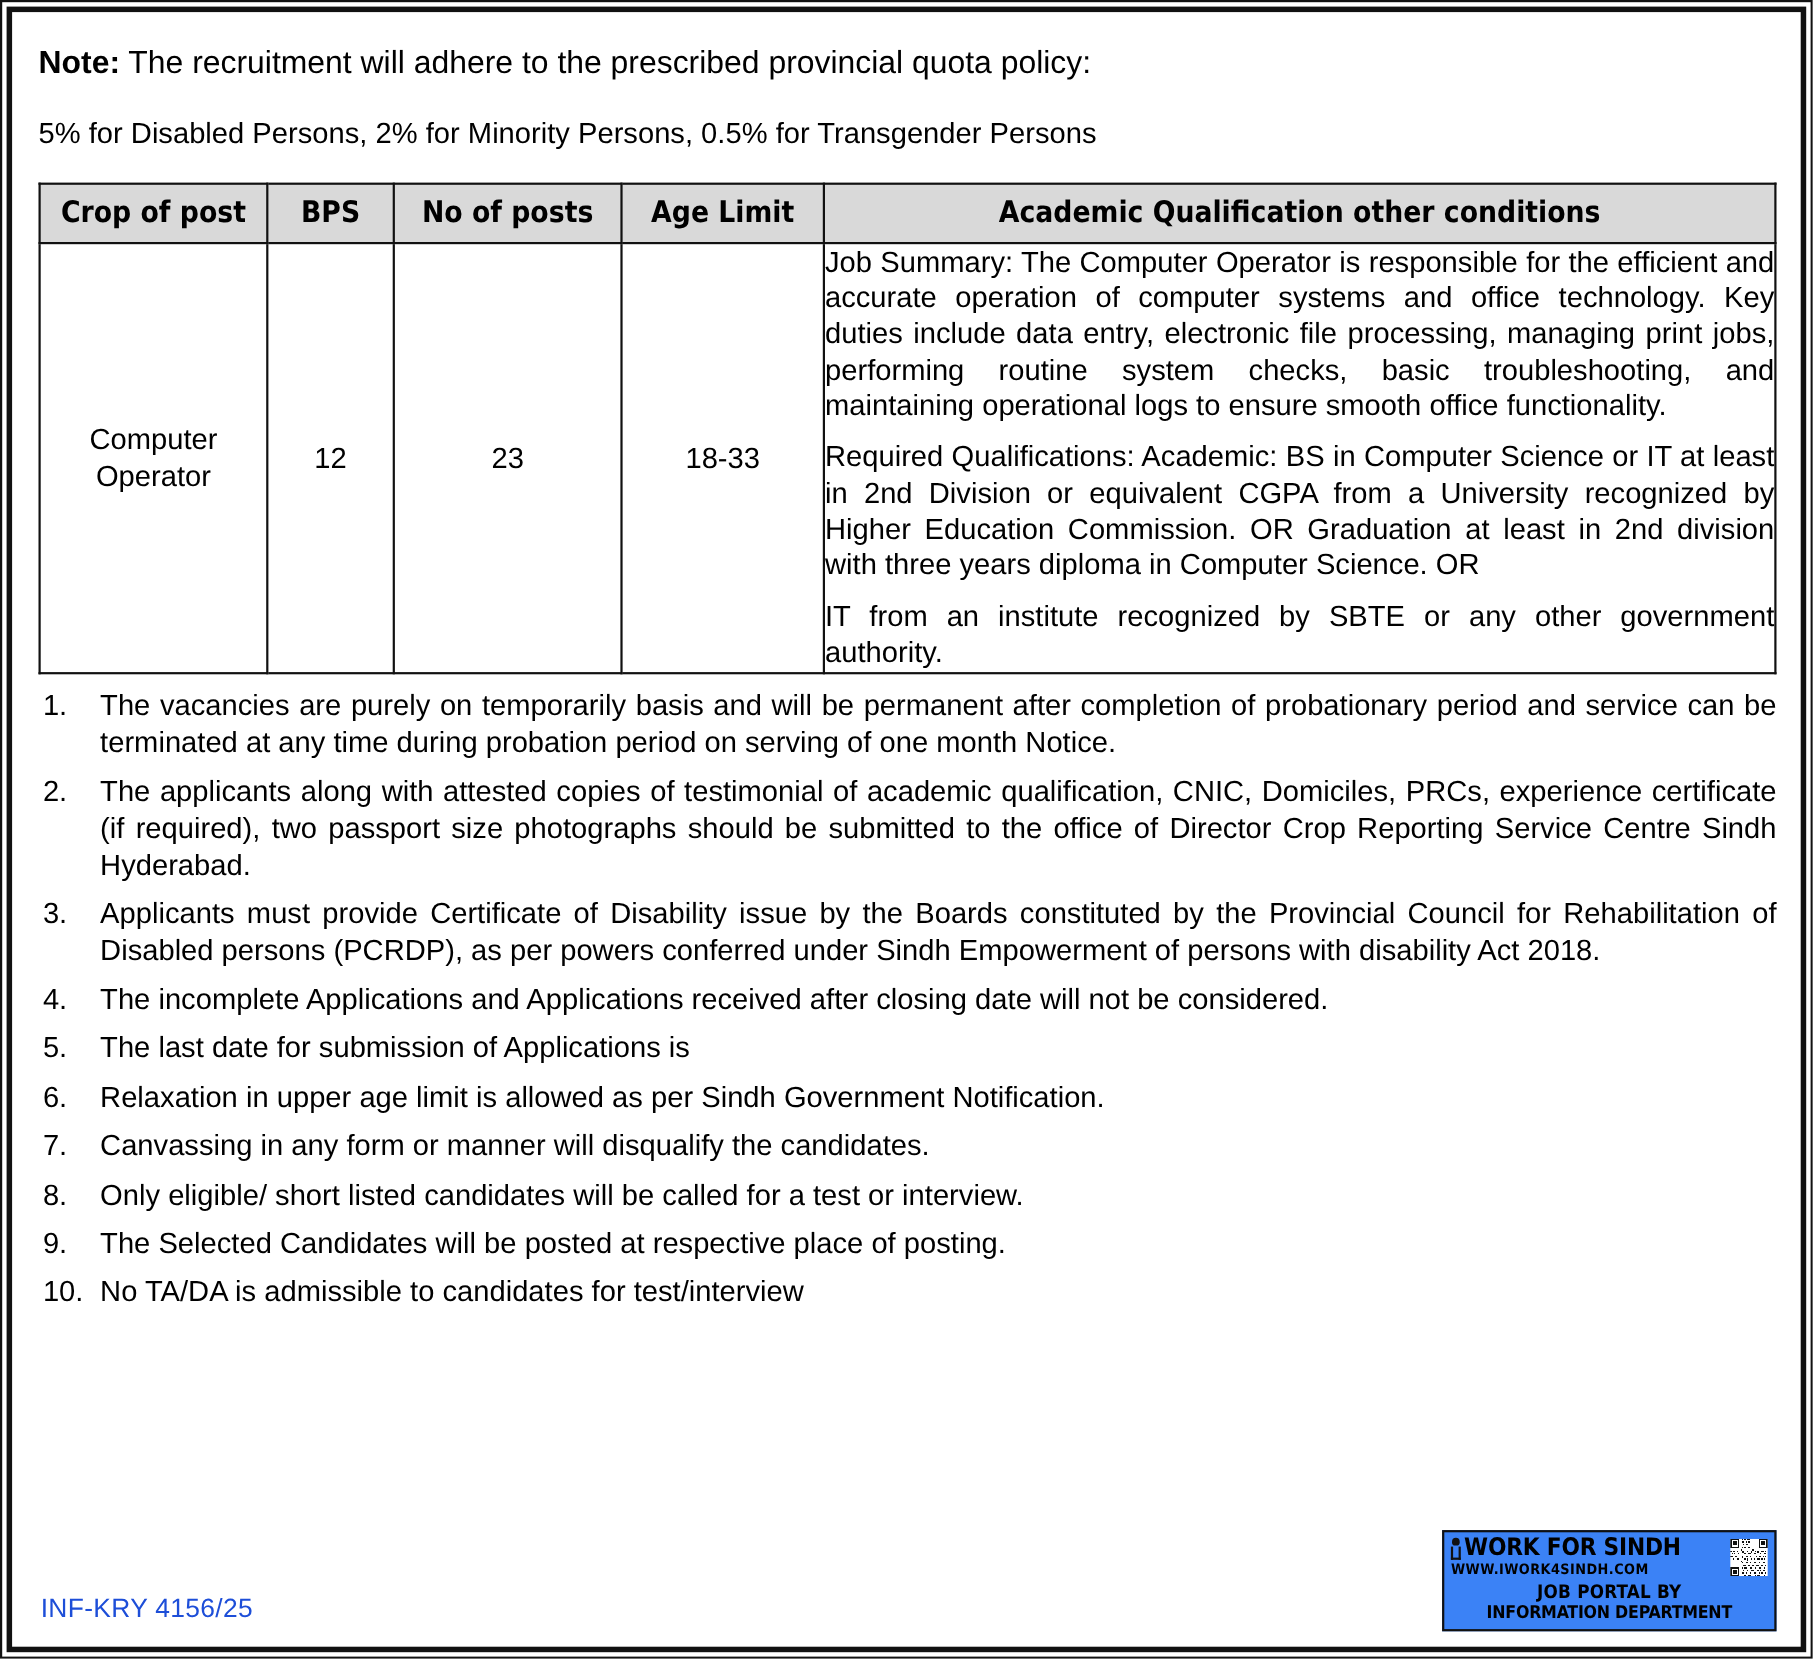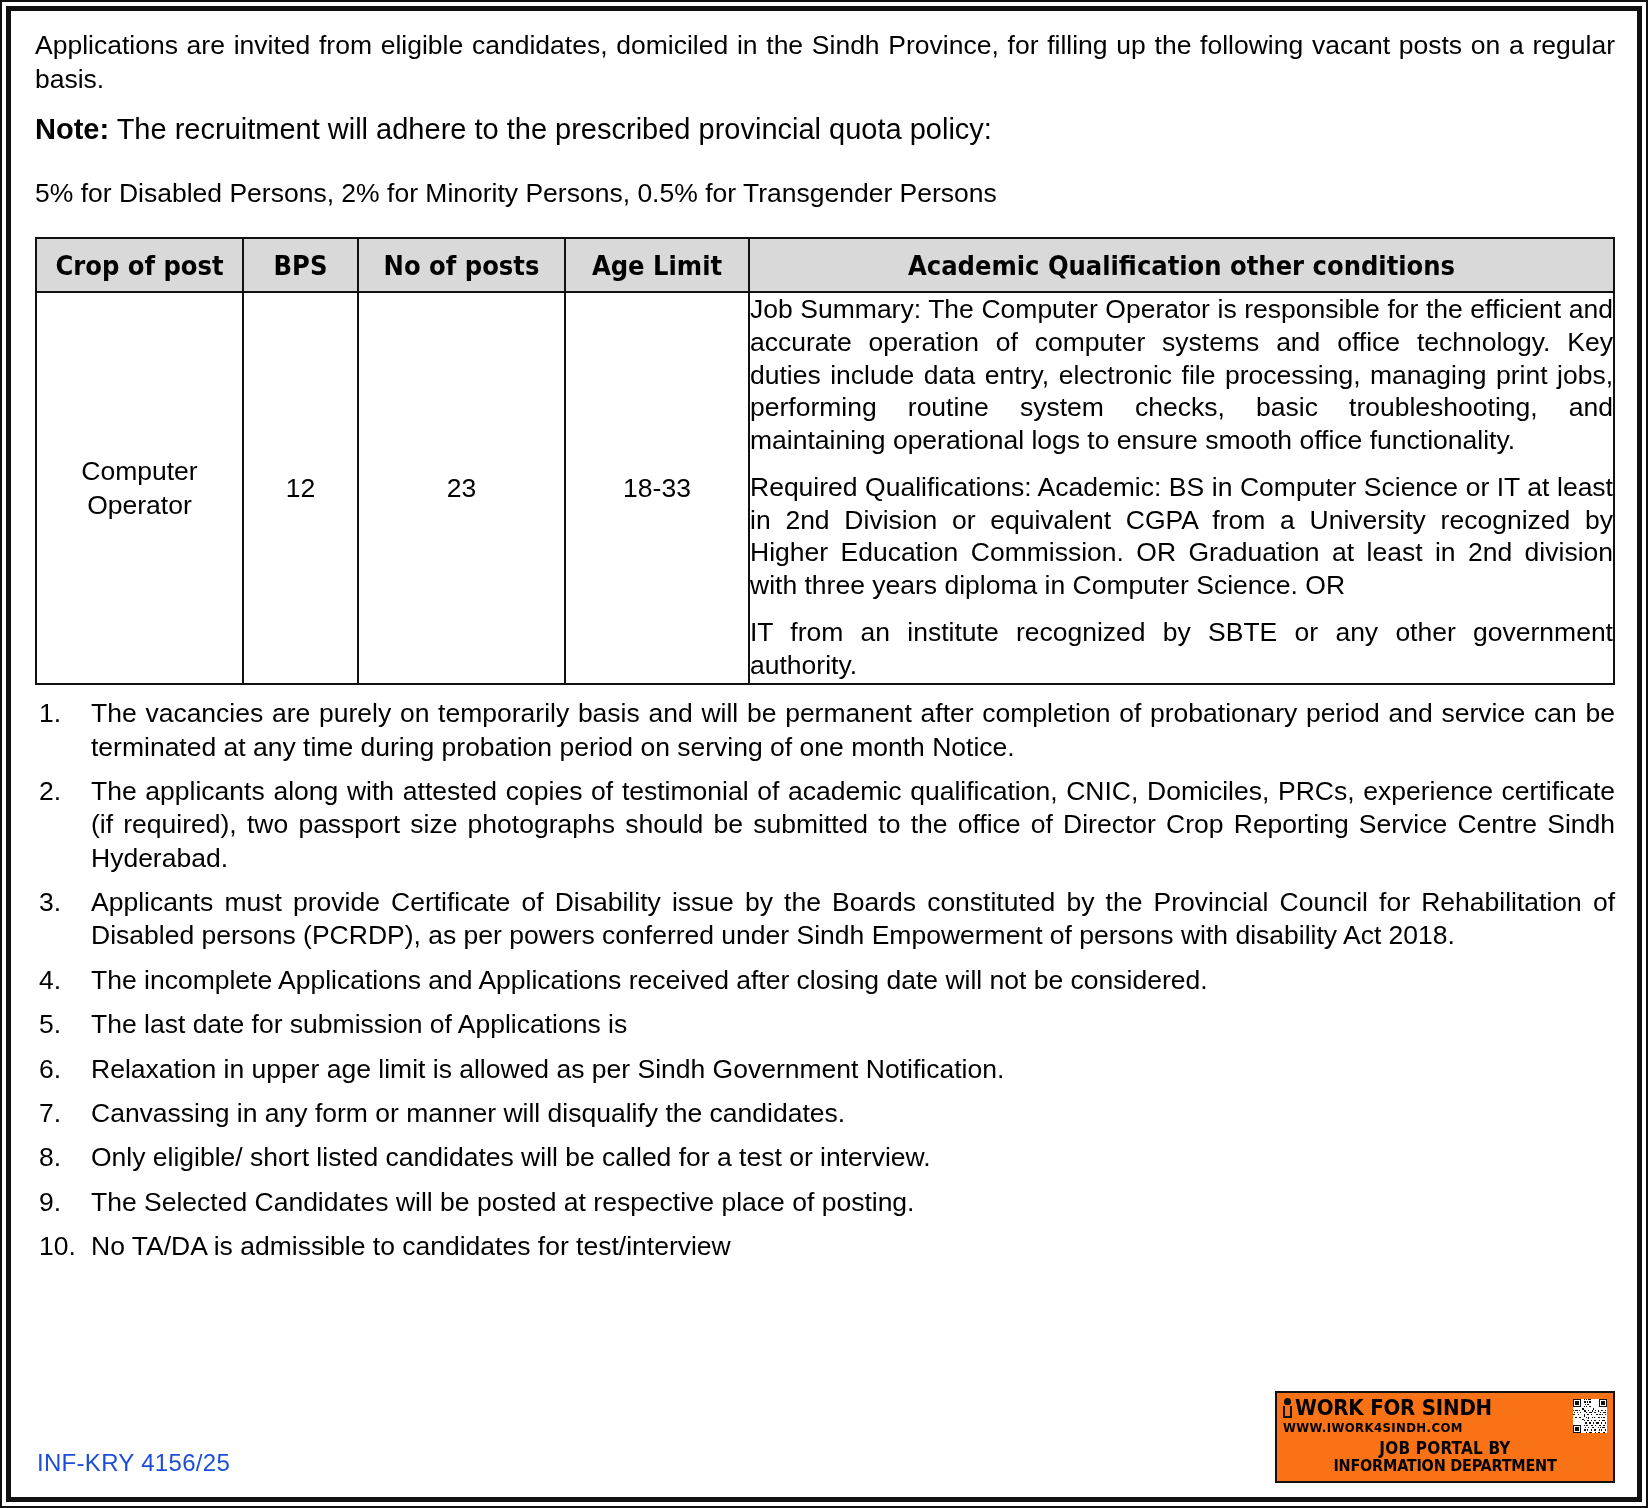--- a/index.html
+++ b/index.html
@@ -153,23 +153,23 @@
     left: 2px;
     bottom: 6px;
     font-size: 24px;
     color: #1d4ed8;
     letter-spacing: 0.3px;
   }
   .logo-box {
     position: absolute;
     right: 0px;
     bottom: 0px;
-    width: 340px;
+    width: 304px;
     border: 2px solid #111;
-    background: #f97316;
+    background: #3b82f6;
     padding: 4px 6px 6px 6px;
     box-sizing: border-box;
   }
   .logo-row1 {
     display: flex;
     align-items: center;
     justify-content: space-between;
   }
   .logo-left { flex: 1 1 auto; }
   .logo-brand {
@@ -235,21 +235,20 @@
     line-height: 1.05;
   }
 </style>
 </head>
 <body>
 
 <div id="page">
   <div id="frame">
 
 
-    <p class="intro just">Applications are invited from eligible candidates, domiciled in the Sindh Province, for filling up the following vacant posts on a regular basis.</p>
 
     <p class="note-line">
       <span class="note-label">Note:</span>
       <span>The recruitment will adhere to the prescribed provincial quota policy:</span>
     </p>
 
     <p class="quota-line">5% for Disabled Persons, 2% for Minority Persons, 0.5% for Transgender Persons</p>
 
     <table class="vac">
       <thead>

